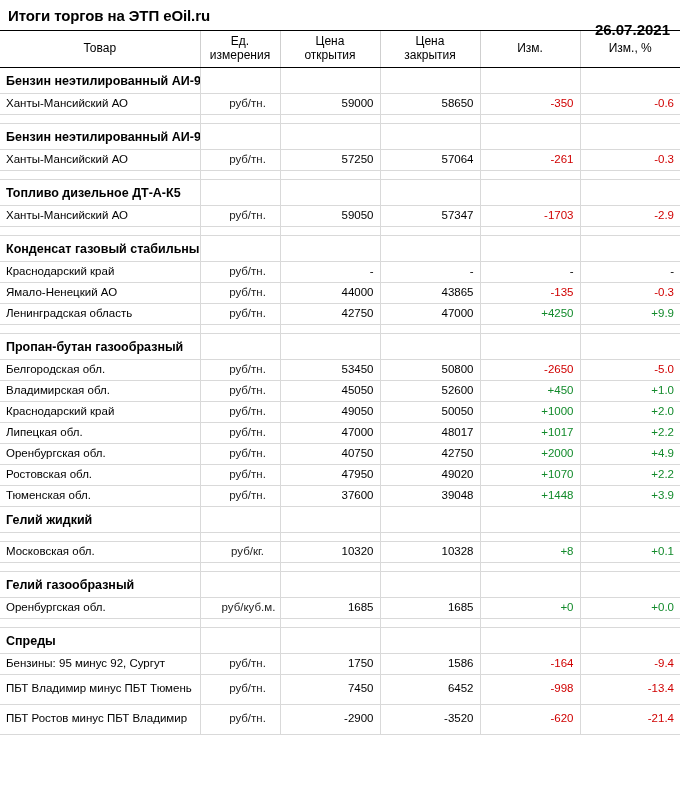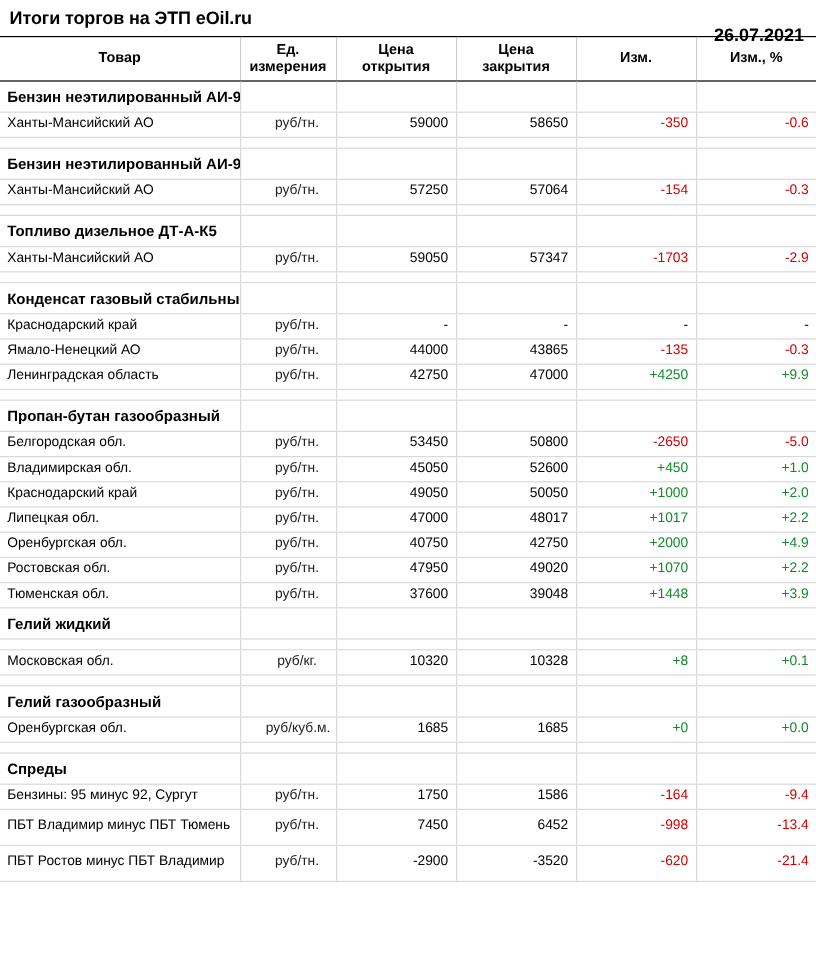--- a/index.html
+++ b/index.html
@@ -44,21 +44,21 @@
   table.main col.c2 { width: 100px; }
   table.main col.c3 { width: 100px; }
   table.main col.c4 { width: 100px; }
   table.main col.c5 { width: 100px; }
 
   thead th {
     border-top: 1px solid #000000;
     border-bottom: 1px solid #000000;
     background: #ffffff;
     font-size: 12px;
-    font-weight: bold;
+    font-weight: normal;
     padding: 4px 6px;
     text-align: center;
     vertical-align: middle;
     line-height: 1.15;
     height: 36px;
   }
   thead th.left-head { text-align: center; }
   thead th.sep { border-left: 1px solid #cfcfcf; margin-left: 12px; }
 
   tbody td {
@@ -166,21 +166,21 @@
           <td class="gap"></td>
           <td class="gap"></td>
           <td class="gap"></td>
           <td class="gap"></td>
         </tr>
         <tr class="data">
           <td class="name">Ханты-Мансийский АО</td>
           <td class="unit vline">руб/тн.</td>
           <td class="num vline">57250</td>
           <td class="num vline">57064</td>
-          <td class="chg vline neg">-154</td>
+          <td class="chg vline neg">-261</td>
           <td class="chg vline neg">-0.3</td>
         </tr>
         <tr class="spacer">
           <td></td>
           <td class="vline"></td>
           <td class="vline"></td>
           <td class="vline"></td>
           <td class="vline"></td>
           <td class="vline"></td>
         </tr>

